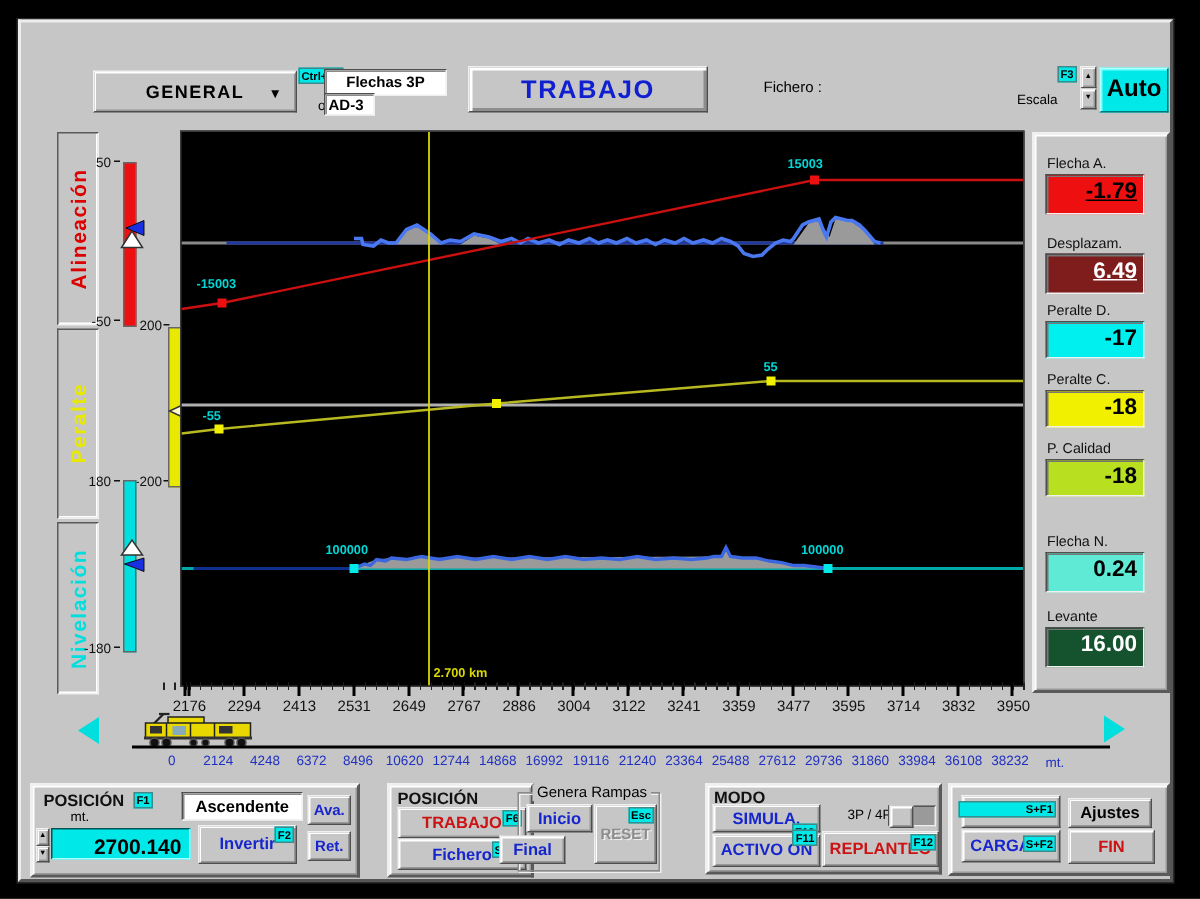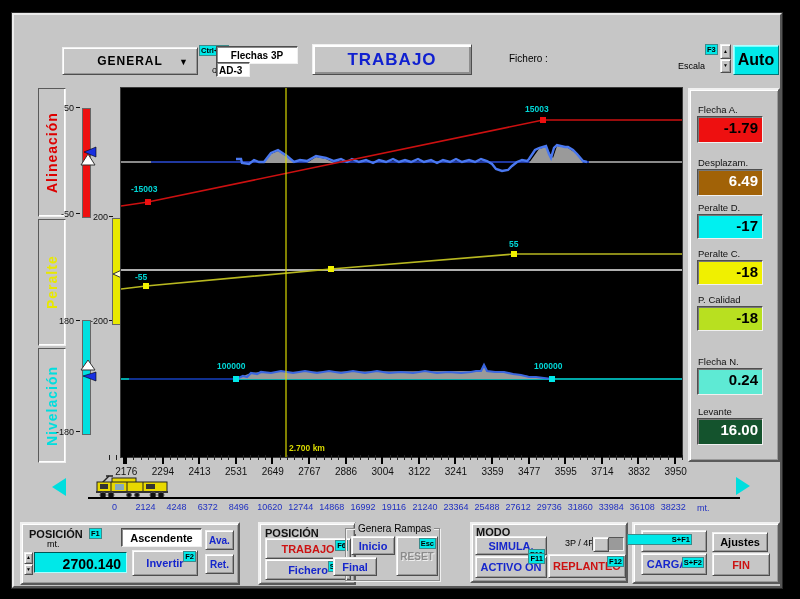--- a/index.html
+++ b/index.html
@@ -24,21 +24,21 @@
           box-shadow:inset 1px 1px 0 #fff;}
   .scale-num{font-size:9px;color:#111;text-align:right;}
   .tickdash{position:absolute;width:4px;height:1px;background:#111;}
   .bar{position:absolute;width:7px;border:1px solid #666;}
   .blue-txt{color:#1626cc;}
   .red-txt{color:#cc1212;}
   .vbox-label{font-size:9.5px;color:#111;margin:0 0 1px 1px;white-space:nowrap;}
   .vbox{height:25px;border:1px solid;border-color:#4e4e4e #f0f0f0 #f0f0f0 #4e4e4e;
         box-shadow:inset 1px 1px 0 #777;font-weight:bold;font-size:15px;text-align:right;
         padding:2px 4px 0 0;box-sizing:border-box;}
-  .g0 .vbox{margin-bottom:14px;height:27px;}
+  .g0 .vbox{margin-bottom:14px;height:27px;text-decoration:underline;}
   .g1 .vbox{margin-bottom:9px;}
   .g2 .vbox{margin-bottom:11px;height:27px;}
   .xrow{display:flex;}
   .xrow span{flex:1;text-align:center;}
   .xlabels span{font-size:10px;color:#111;}
   .mrow span{font-size:9px;color:#2030c0;}
   .ruler-minor{left:107px;top:455px;width:588px;height:5px;
      background:repeating-linear-gradient(90deg,#222 0 1px,transparent 1px 7.32px);background-position:19px 0;}
   .ruler-major{left:107px;top:455px;width:588px;height:9px;
      background:repeating-linear-gradient(90deg,#000 0 2px,transparent 2px 36.6px);background-position:18px 0;}
@@ -209,21 +209,21 @@
       <span>36108</span>
       <span>38232</span>
     </div>
   <div class="abs" style="left:697px;top:503px;font-size:9px;color:#2030c0;">mt.</div>
 
   <div class="abs panel" style="left:688px;top:88px;width:88px;height:370px;"></div>
   <div class="abs g0" style="left:697px;top:104px;width:66px;">
       <div class="vbox-label">Flecha A.</div>
       <div class="vbox" style="background: rgb(238, 16, 16); color: rgb(0, 0, 0);">-1.79</div>
       <div class="vbox-label">Desplazam.</div>
-      <div class="vbox" style="background: #a16207; color: rgb(255, 255, 255);">6.49</div>
+      <div class="vbox" style="background: #7f1d1d; color: rgb(255, 255, 255);">6.49</div>
     </div>
   <div class="abs g1" style="left:697px;top:202px;width:66px;">
       <div class="vbox-label">Peralte D.</div>
       <div class="vbox" style="background: rgb(0, 240, 240); color: rgb(0, 0, 0);">-17</div>
       <div class="vbox-label">Peralte C.</div>
       <div class="vbox" style="background: rgb(240, 240, 0); color: rgb(0, 0, 0);">-18</div>
       <div class="vbox-label">P. Calidad</div>
       <div class="vbox" style="background: rgb(184, 224, 32); color: rgb(0, 0, 0);">-18</div>
     </div>
   <div class="abs g2" style="left:697px;top:356px;width:66px;">
@@ -288,21 +288,21 @@
     </div>
     <div class="abs raised btn red-txt" style="left:76px;top:30px;width:76px;height:22px;">
       <span>REPLANTEO</span>
       <span class="badge" style="right:1px;top:1px;">F12</span>
     </div>
   </div>
 
   <div class="abs panel" style="left:632px;top:522px;width:144px;height:58px;">
     <div class="abs raised btn blue-txt" style="left:7px;top:6px;width:64px;height:20px;">
       <span style="margin-right:14px;">SALVA</span>
-      <span class="badge" style="right:14px;top:3px;padding-left:44px;">S+F1</span>
+      <span class="badge" style="right:2px;top:3px;padding-left:44px;">S+F1</span>
     </div>
     <div class="abs raised btn" style="left:78px;top:8px;width:54px;height:18px;">Ajustes</div>
     <div class="abs raised btn blue-txt" style="left:7px;top:29px;width:64px;height:20px;">
       <span style="margin-right:14px;">CARGA</span>
       <span class="badge" style="right:2px;top:3px;">S+F2</span>
     </div>
     <div class="abs raised btn red-txt" style="left:78px;top:29px;width:56px;height:21px;">FIN</div>
   </div>
 </div>
 

